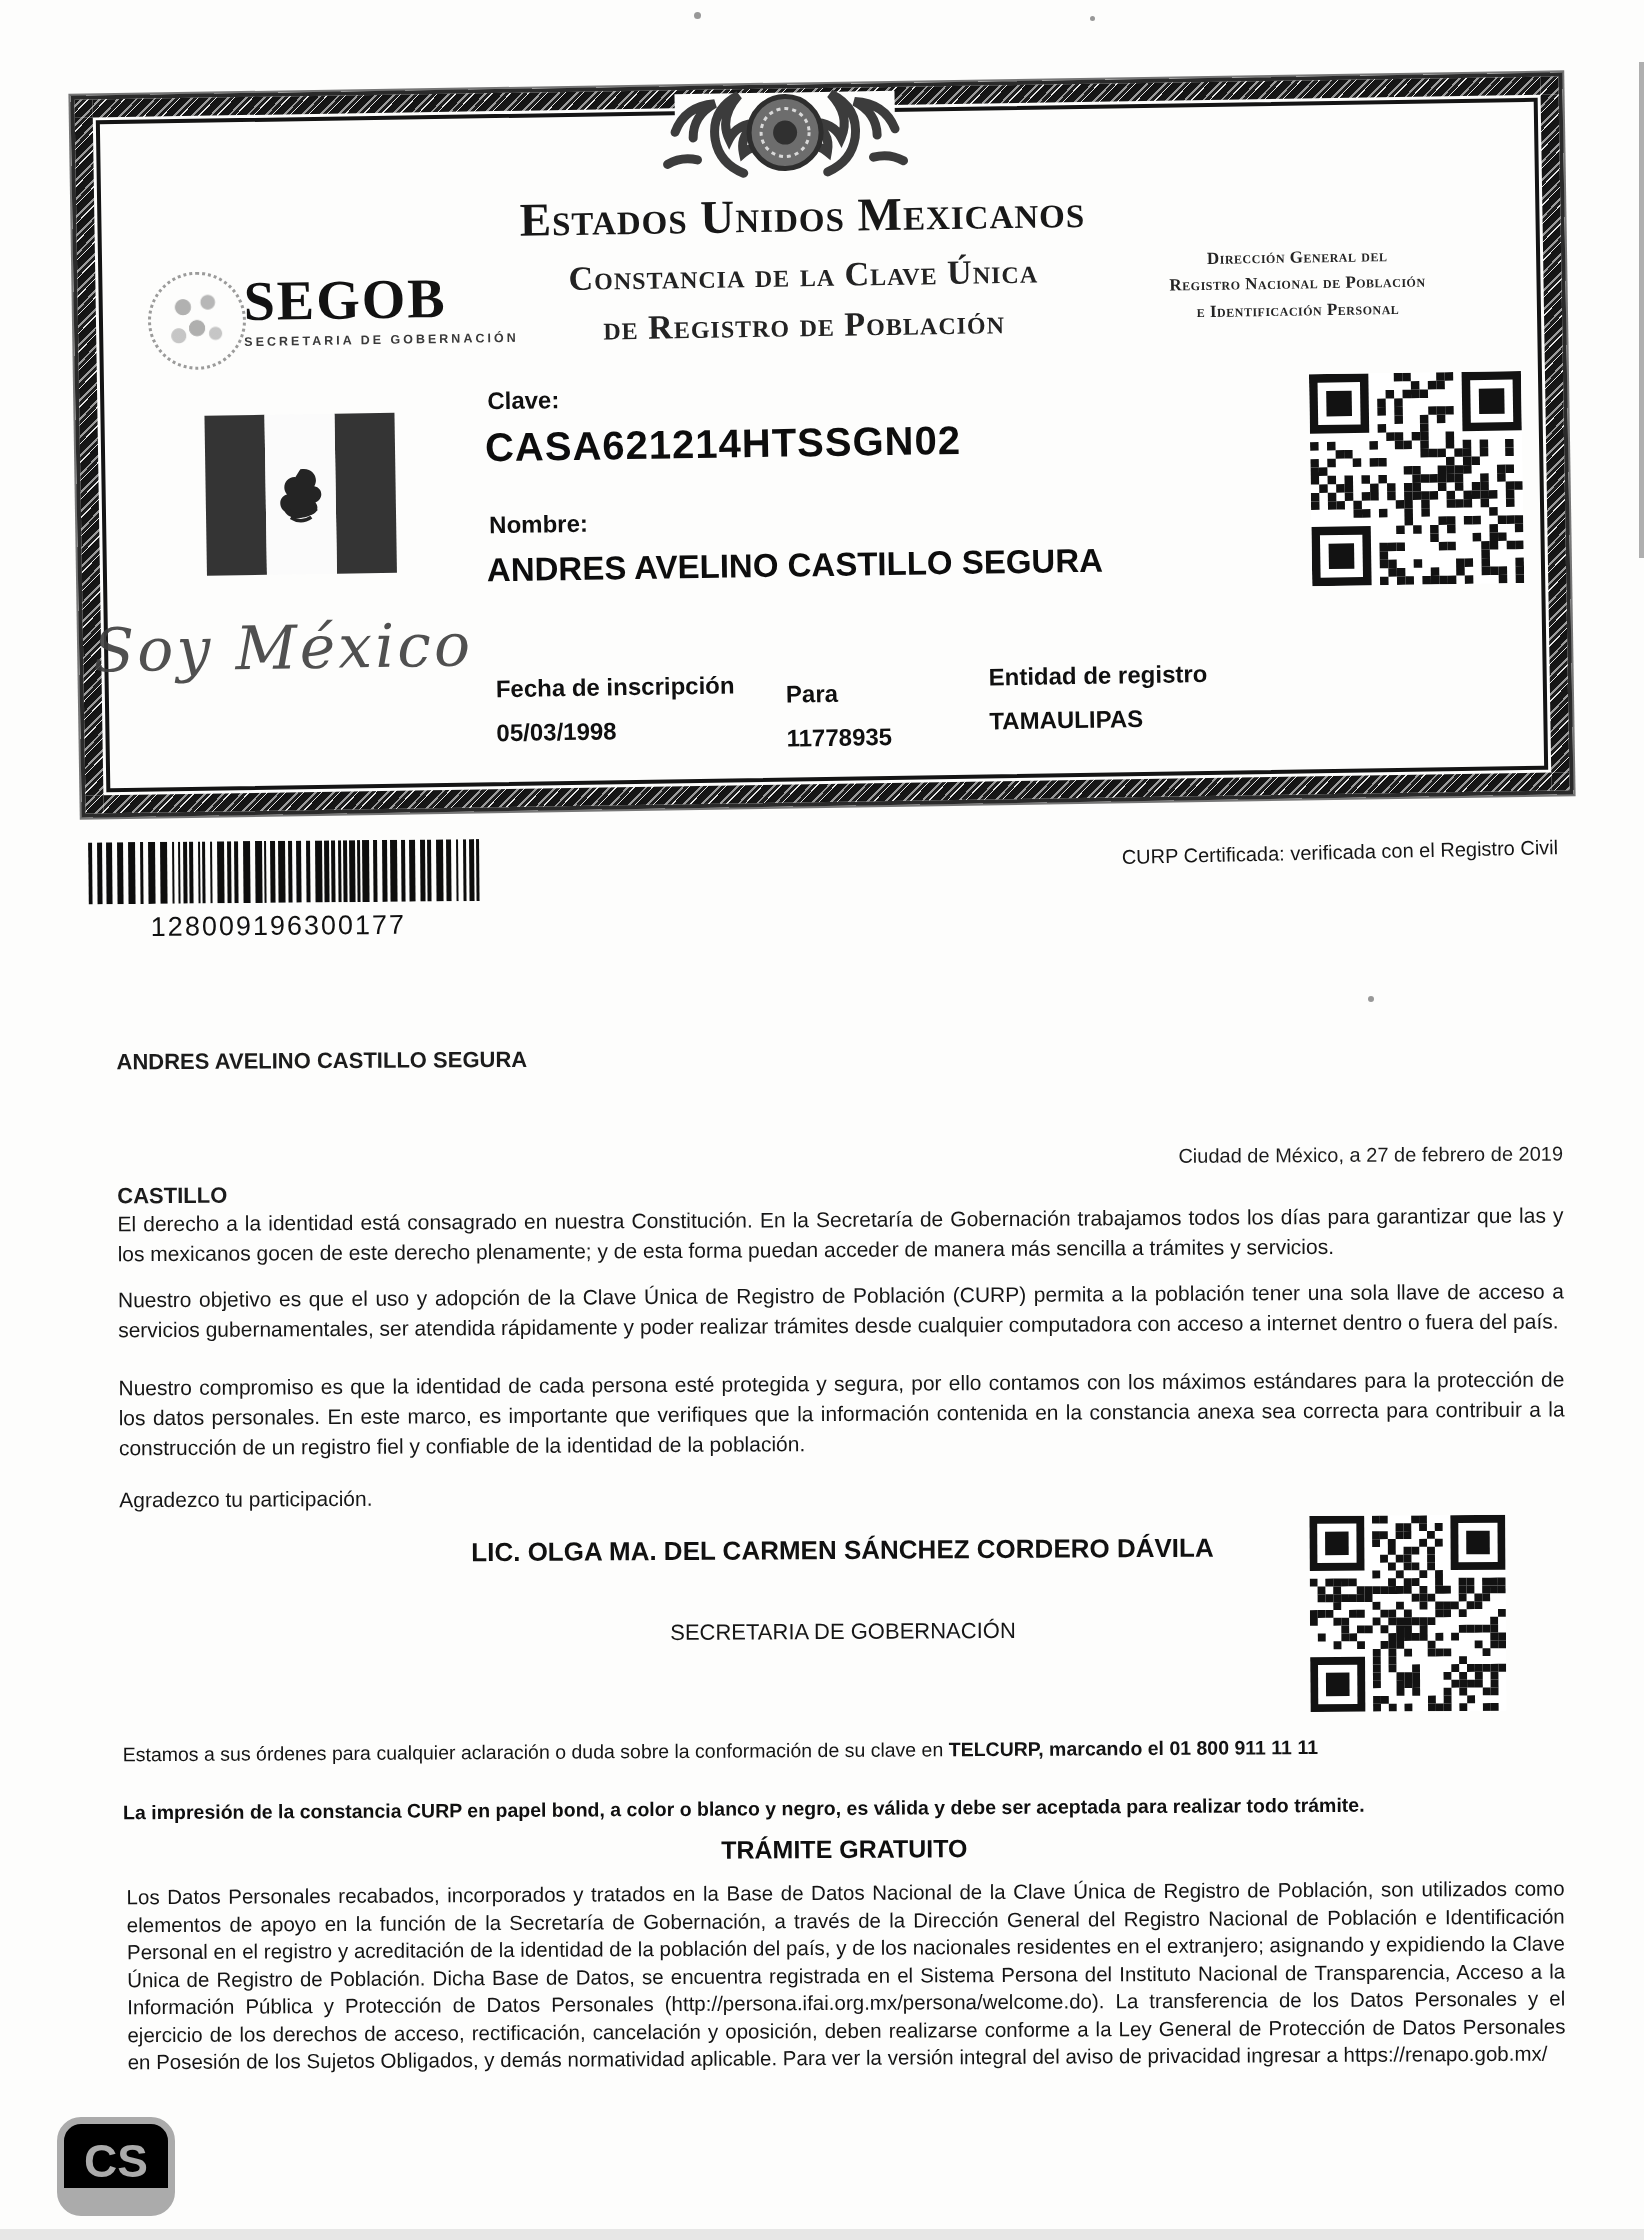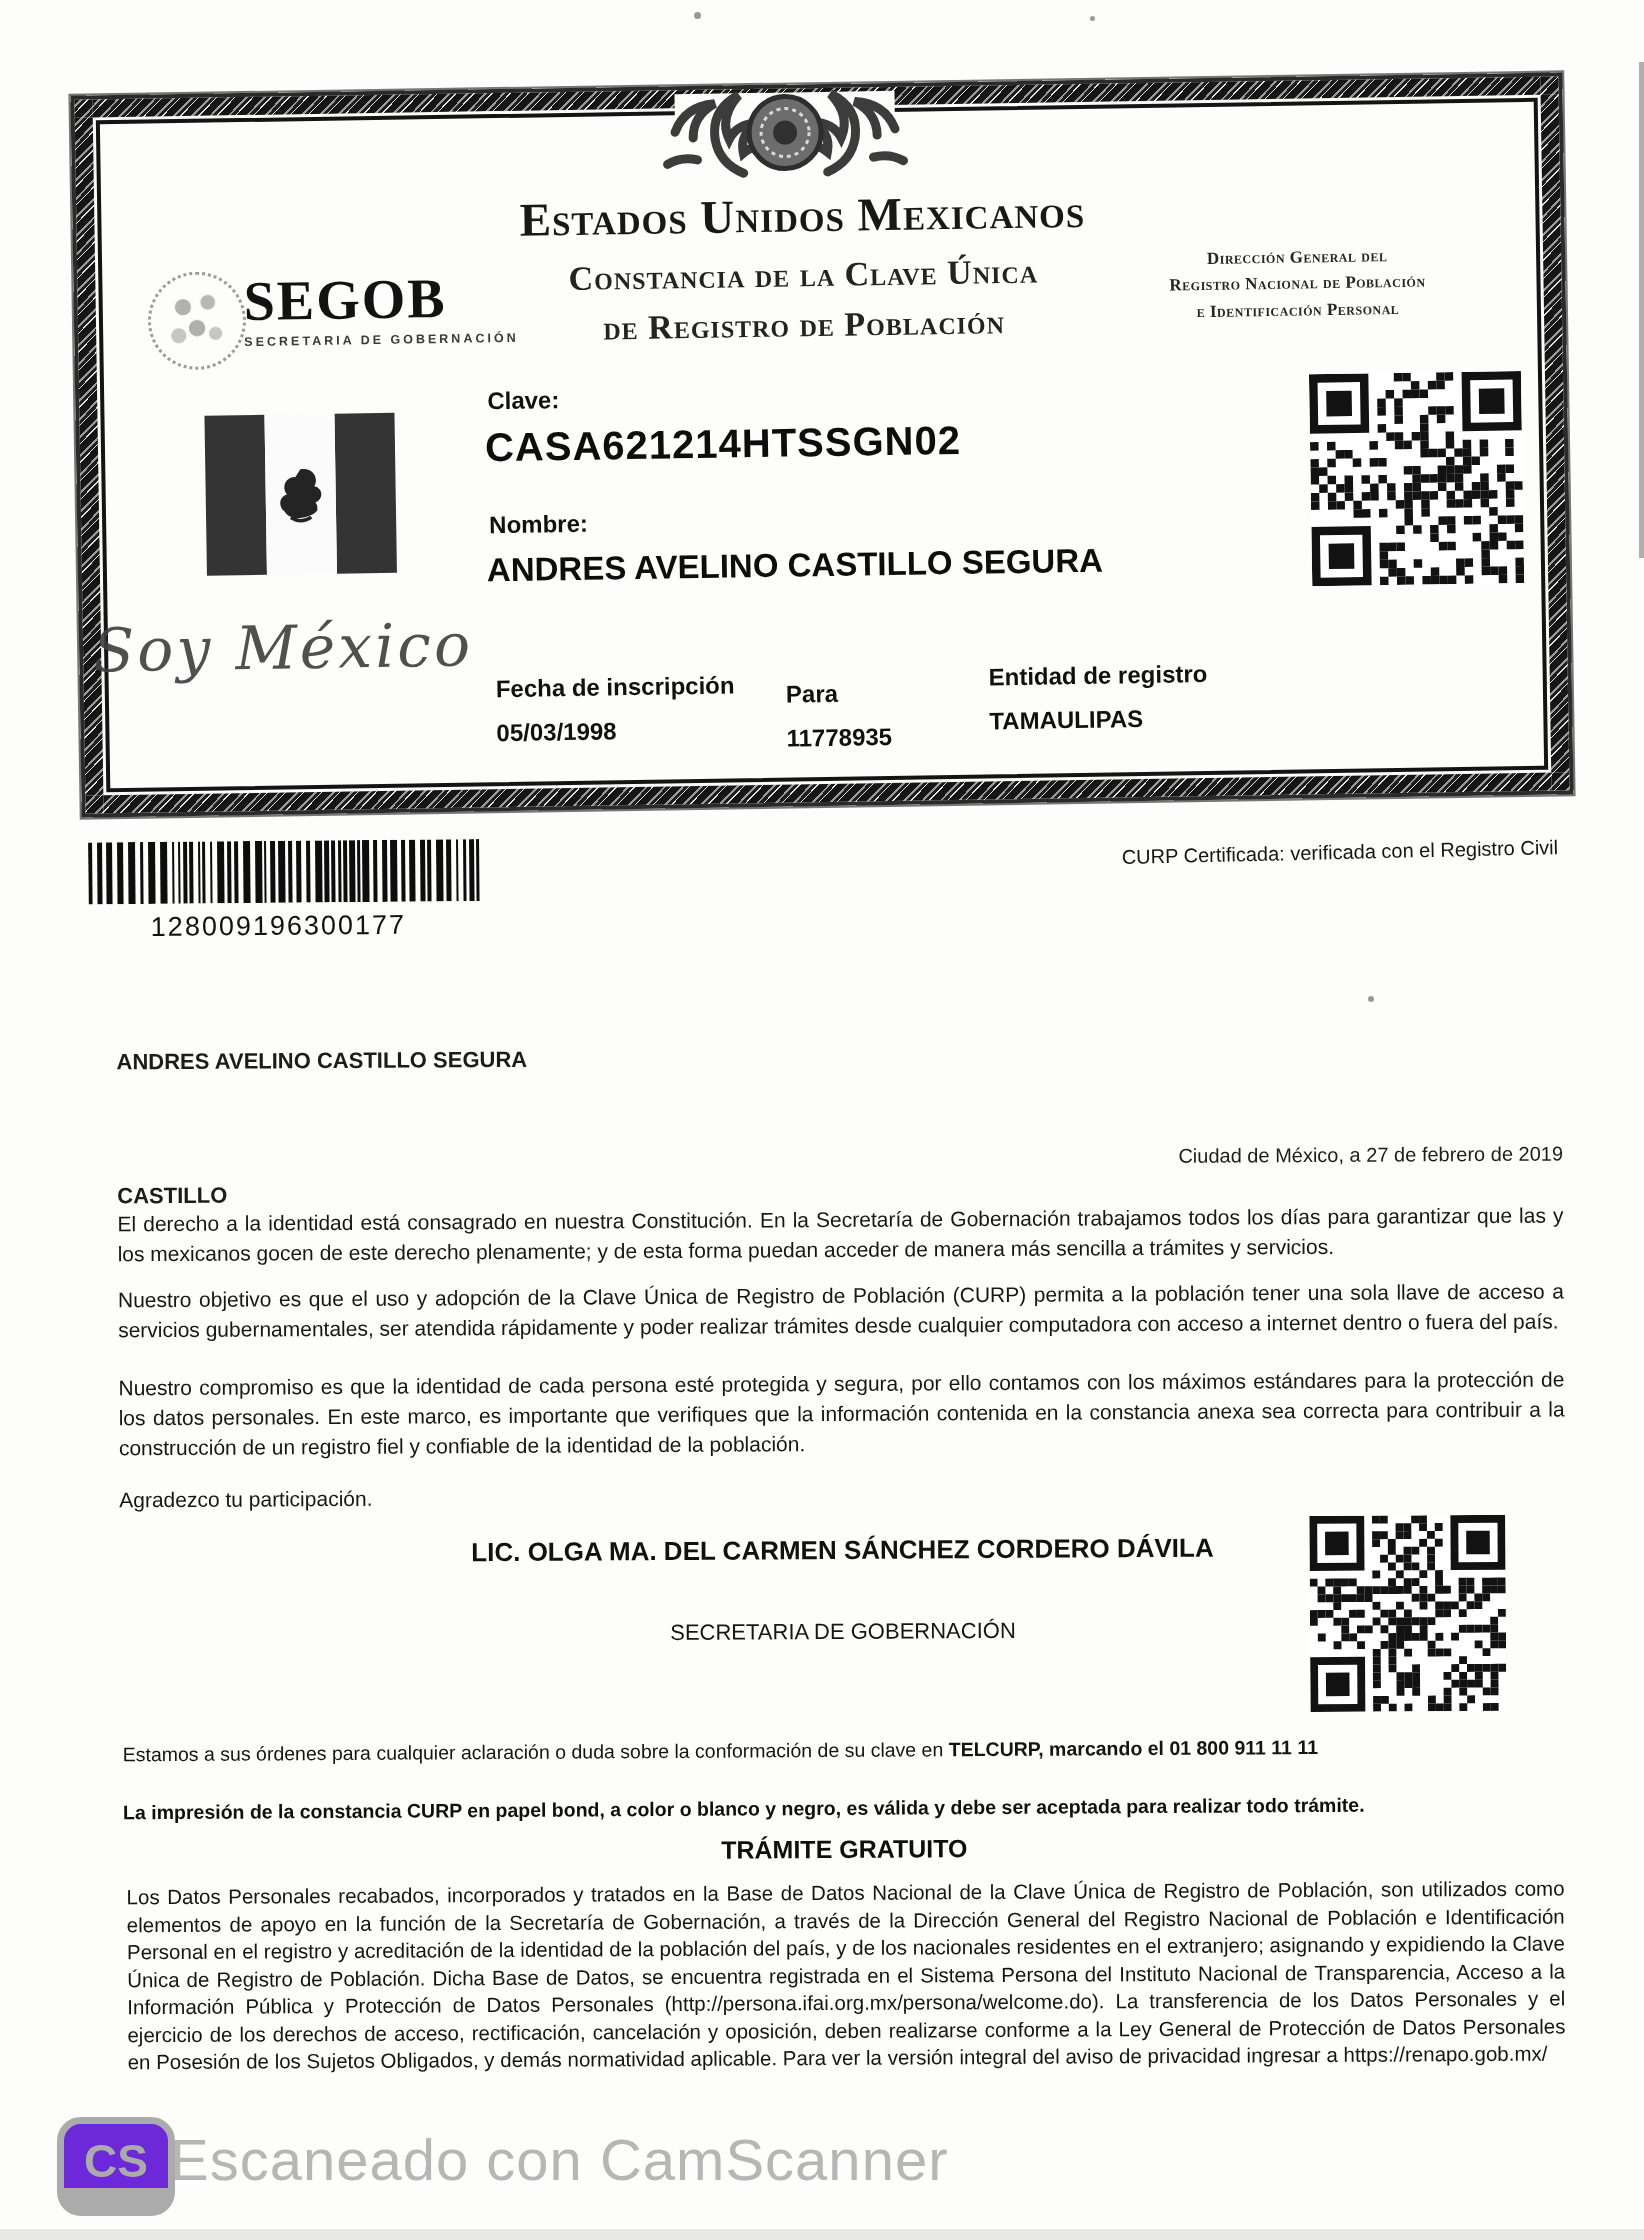--- a/index.html
+++ b/index.html
@@ -62,21 +62,21 @@
   .bold{font-weight:bold;}
   .sig-name{font-weight:bold;font-size:26px;text-align:center;color:#111;}
   .sig-title{font-size:22px;text-align:center;color:#161616;}
   .small-line{font-size:19.5px;color:#141414;}
   .validity{font-size:19.5px;font-weight:bold;color:#0f0f0f;}
   .gratuito{font-weight:bold;font-size:25px;text-align:center;color:#0e0e0e;}
   .privacy{font-size:20.5px;line-height:27.5px;text-align:justify;color:#141414;}
 
   
   .cs-badge{position:absolute;left:57px;top:2117px;width:118px;height:99px;border:7px solid #ababab;
-      border-radius:24px;box-sizing:border-box;background:#6d28d9;}
+      border-radius:24px;box-sizing:border-box;background:#000000;}
   .cs-badge .cs-txt{position:absolute;left:0;right:0;top:10px;text-align:center;
       font-size:46px;font-weight:bold;color:#ababab;font-family:"Liberation Sans",sans-serif;}
   .cs-badge .cs-bottom{position:absolute;left:-1px;right:-1px;bottom:-1px;height:22px;background:#ababab;
       border-radius:0 0 8px 8px;}
   .cs-text{position:absolute;left:170px;top:2126px;font-size:58px;color:#b6b6b6;letter-spacing:1px;}
 
   .edge-right{position:absolute;right:0;top:62px;width:5px;height:496px;background:#6f6f6f;opacity:.55;}
   .edge-bottom{position:absolute;left:0;right:0;bottom:0;height:11px;background:#e7e7e6;}
   .speck{position:absolute;border-radius:50%;background:#555;opacity:.6;}
 </style>
@@ -627,21 +627,20 @@
     </div>
     <div class="abs validity" style="left:112px;top:1798px;width:1300px;">La impresión de la constancia CURP en papel bond, a color o blanco y negro, es válida y debe ser aceptada para realizar todo trámite.</div>
     <div class="abs gratuito" style="left:110px;top:1836px;width:1446px;">TRÁMITE GRATUITO</div>
     <div class="abs privacy" style="left:115px;top:1880px;width:1438px;">Los Datos Personales recabados, incorporados y tratados en la Base de Datos Nacional de la Clave Única de Registro de Población, son utilizados como elementos de apoyo en la función de la Secretaría de Gobernación, a través de la Dirección General del Registro Nacional de Población e Identificación Personal en el registro y acreditación de la identidad de la población del país, y de los nacionales residentes en el extranjero; asignando y expidiendo la Clave Única de Registro de Población. Dicha Base de Datos, se encuentra registrada en el Sistema Persona del Instituto Nacional de Transparencia, Acceso a la Información Pública y Protección de Datos Personales (http://persona.ifai.org.mx/persona/welcome.do). La transferencia de los Datos Personales y el ejercicio de los derechos de acceso, rectificación, cancelación y oposición, deben realizarse conforme a la Ley General de Protección de Datos Personales en Posesión de los Sujetos Obligados, y demás normatividad aplicable. Para ver la versión integral del aviso de privacidad ingresar a https://renapo.gob.mx/</div>
   </div>
 
   <div class="cs-badge">
     <div class="cs-txt">CS</div>
     <div class="cs-bottom"></div>
   </div>
-  <div class="cs-text">Escaneado con CamScanner</div>
 
   <div class="edge-right"></div>
   <div class="edge-bottom"></div>
   <div class="speck" style="left:694px;top:12px;width:7px;height:7px;"></div>
   <div class="speck" style="left:1090px;top:16px;width:5px;height:5px;"></div>
   <div class="speck" style="left:1368px;top:996px;width:6px;height:6px;"></div>
 
 </div>
 
 </body></html>

